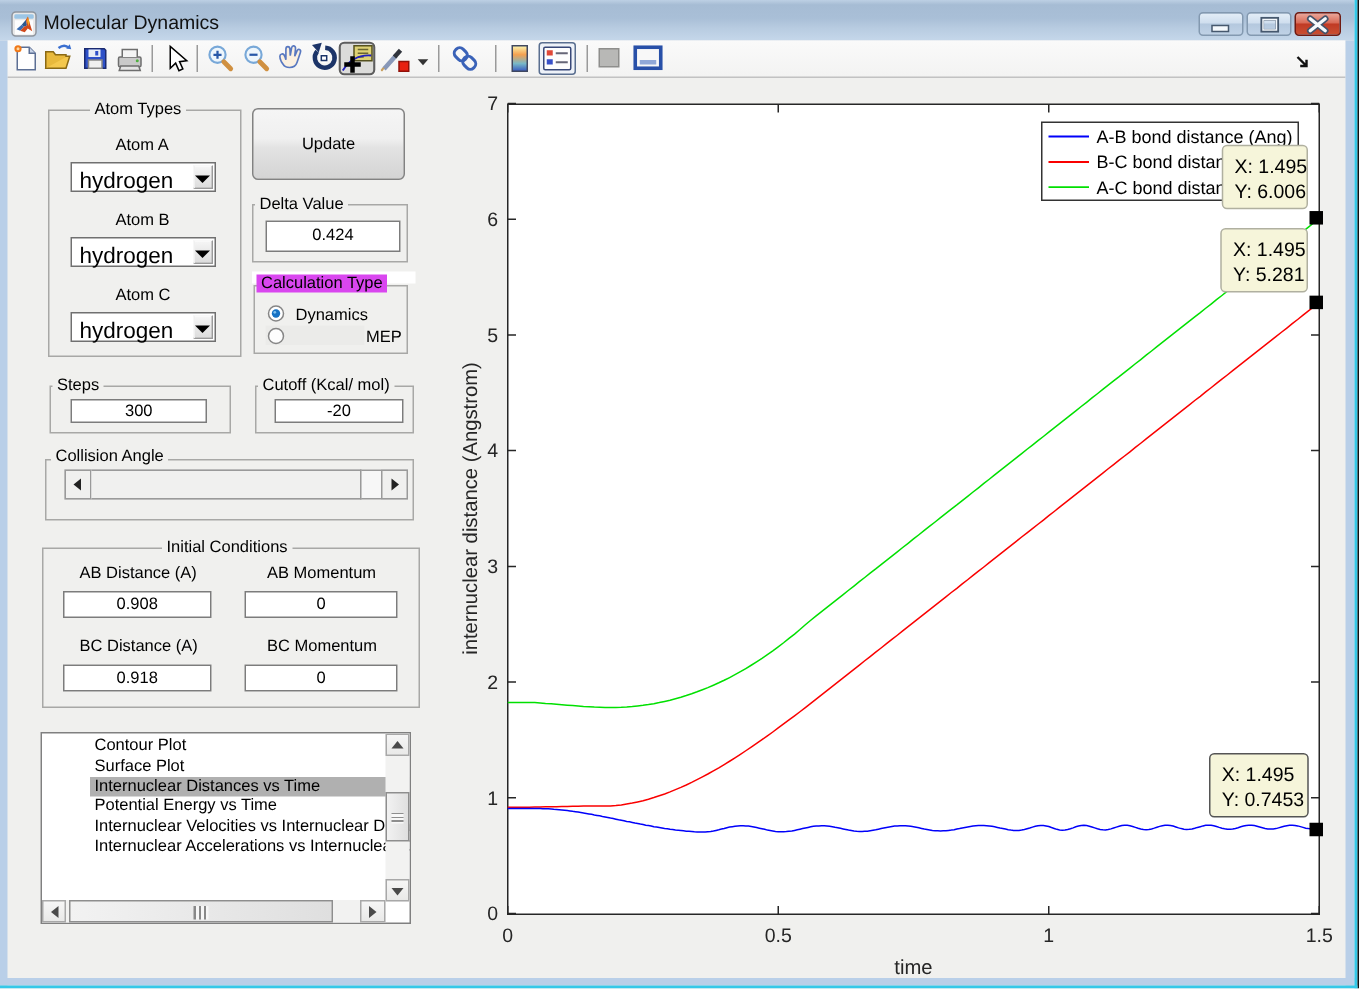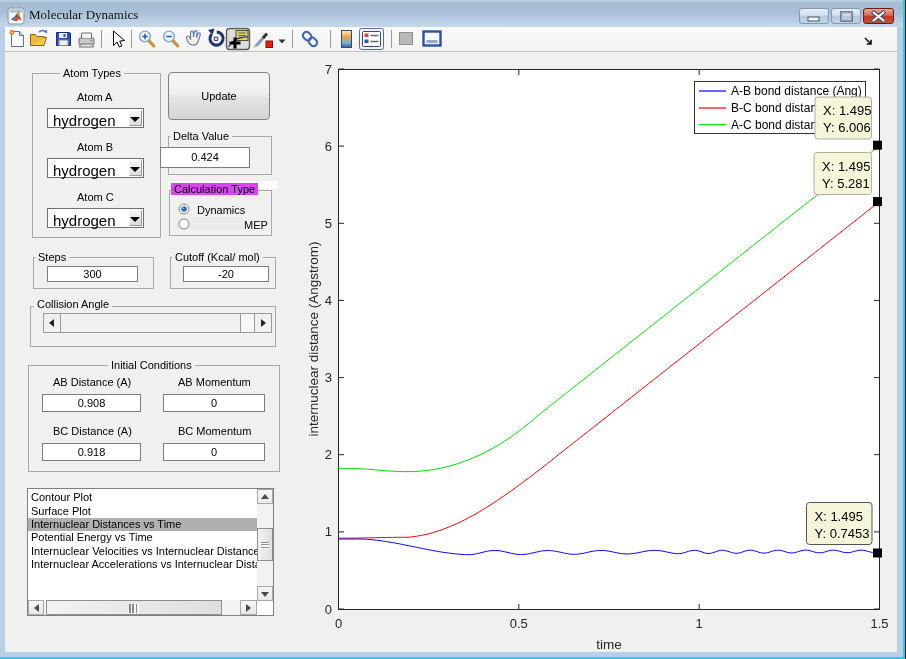--- a/index.html
+++ b/index.html
@@ -3,21 +3,21 @@
 <meta charset="utf-8">
 <style>
 * { margin:0; padding:0; box-sizing:border-box; }
 html,body { width:906px; height:659px; overflow:hidden; }
 body { font-family:"Liberation Sans", sans-serif; }
 #win { position:relative; width:906px; height:659px; background:#f0f0ee; }
 .abs { position:absolute; }
 
 #titlebar { left:0; top:0; width:903px; height:27px;
   background:linear-gradient(to bottom,#bdd0e4 0%,#a6bcd4 12%,#a9bfd7 45%,#b8cce1 70%,#c5d7ea 100%); }
-#titletext { left:29px; top:7px; font-size:13px; color:#111;font-family:Liberation Serif, serif; }
+#titletext { left:29px; top:7px; font-size:13px; color:#111; }
 #toolbar { left:5px; top:27px; width:892px; height:25px; background:linear-gradient(#fafafa,#f3f3f2);
   border-bottom:1px solid #c2c2c2; }
 #frameL { left:0; top:27px; width:5px; height:630px; background:#b9cfe8; }
 #frameR { left:897px; top:27px; width:6px; height:630px; background:#b9cfe8; }
 #frameB { left:0; top:652px; width:903px; height:5px; background:#b9cfe8; }
 #cyanR { left:903px; top:0; width:1.5px; height:659px; background:#35c8e8; }
 #blackR { left:904.5px; top:0; width:1.5px; height:659px; background:#101010; }
 #cyanB { left:0; top:657px; width:905px; height:2px; background:#35c8e8; }
 
 .winbtn { top:8px; height:16px; border-radius:3px; }
@@ -32,21 +32,21 @@
 .gtitle { position:absolute; background:#f0f0ee; font-size:11px; color:#000; padding:0 3px; white-space:nowrap; }
 .lbl { position:absolute; font-size:11px; color:#000; white-space:nowrap; }
 .edit { position:absolute; background:#fff; border:1px solid #7c7c7c; font-size:11px; text-align:center; color:#000; }
 .combo { position:absolute; background:#fff; border:1px solid #707070; }
 .combo .txt { position:absolute; left:5px; top:3px; font-size:15px; }
 .combo .cbtn { position:absolute; right:1px; top:1px; bottom:1px; width:13px;
   background:linear-gradient(#f5f5f5,#dcdcdc); border:1px solid #999;
   border-top-color:#f8f8f8; border-left-color:#f0f0f0; }
 .combo .arr { position:absolute; right:3px; top:8px; width:0; height:0;
   border-left:5px solid transparent; border-right:5px solid transparent; border-top:5.5px solid #000; }
-.li { font-size:11px; height:13.4px; line-height:13.5px; padding-left:3px; white-space:nowrap; color:#000; }
+.li { font-size:11px; height:13.4px; line-height:13.5px; padding-left:3px; white-space:nowrap; color:#000;margin-left:32px; }
 .li.sel { background:#b0b0b0; }
 .sbb { background:linear-gradient(#f6f6f6,#e9e9e8); border:1px solid #a8a8a8; }
 .sbt { background:linear-gradient(to right,#f2f2f2,#dfdfdf); border:1px solid #8e8e8e; }
 .griph { background:linear-gradient(to bottom,#f2f2f2,#dfdfdf); }
 .grip { height:7px; background:repeating-linear-gradient(to bottom,#8e8e8e 0 1px,#f8f8f8 1px 2.4px); }
 .griph { width:10px; background:repeating-linear-gradient(to right,#888 0 1.6px,#f6f6f6 1.6px 3.4px); }
 </style>
 </head>
 <body>
 <div id="win">
@@ -186,21 +186,21 @@
       <span class="cbtn"></span>
       <span class="arr"></span>
     </div>
 
   <div class="abs" style="left:168px;top:72px;width:102px;height:48px;border:1.5px solid #828282;border-radius:4px;
     background:linear-gradient(to bottom,#f5f5f5 0%,#f0f0f0 42%,#e3e3e3 55%,#d4d4d4 100%);
     font-size:11px;text-align:center;line-height:46px;">Update</div>
 
   <div class="abs group" style="left:168px;top:136px;width:104px;height:39px;"></div>
   <div class="abs gtitle" style="left:170px;top:130px;">Delta Value</div>
-  <div class="abs edit" style="left:160px;top:147px;width:90px;height:21px;line-height:19px;">0.424</div>
+  <div class="abs edit" style="left:177px;top:147px;width:90px;height:21px;line-height:19px;">0.424</div>
 
   <div class="abs" style="left:168px;top:181px;width:109px;height:8px;background:#fff;"></div>
   <div class="abs group" style="left:169px;top:190px;width:103px;height:46px;"></div>
   <div class="abs" style="left:171px;top:183px;background:#d946ef;font-size:11px;padding:0 3px;">Calculation Type</div>
   <div class="abs" style="left:177px;top:217px;width:66px;height:13px;background:#ebebe9;"></div>
   <svg class="abs" style="left:177.5px;top:202.5px;" width="12" height="12" viewBox="0 0 12 12">
     <circle cx="6" cy="6" r="5" fill="#fff" stroke="#868686"></circle>
     <circle cx="6" cy="6" r="2.8" fill="#1672c4"></circle>
     <circle cx="5.2" cy="5.2" r="0.9" fill="#7fc0ee"></circle>
   </svg>

